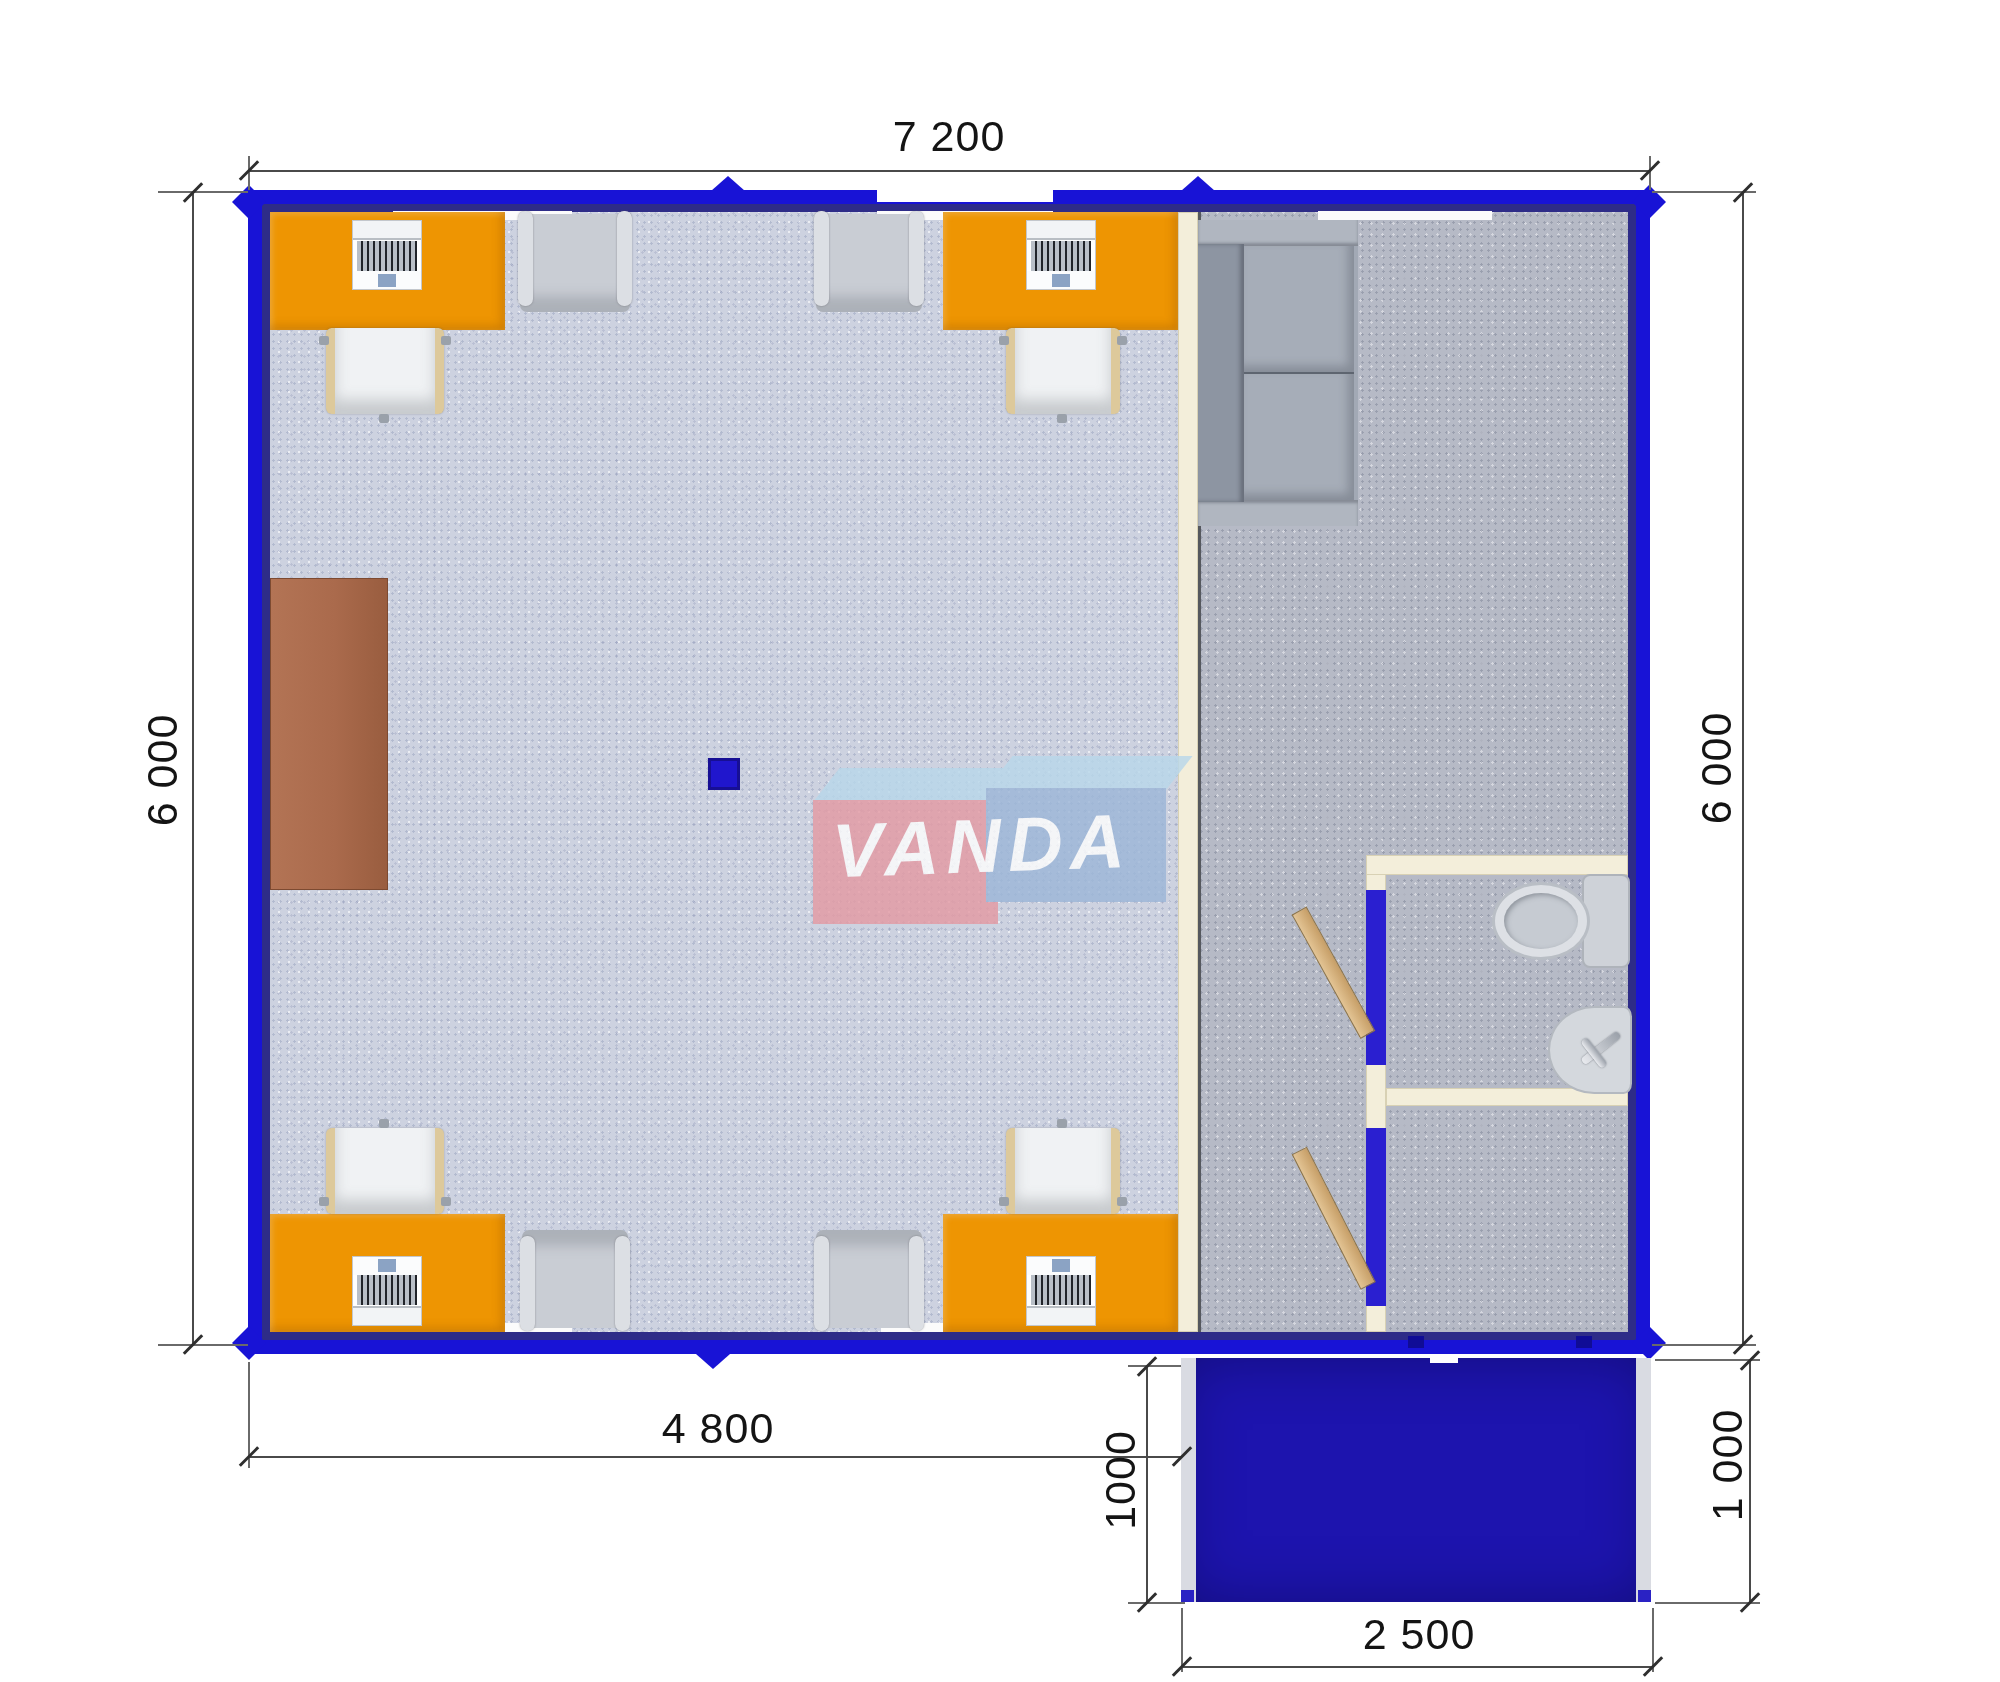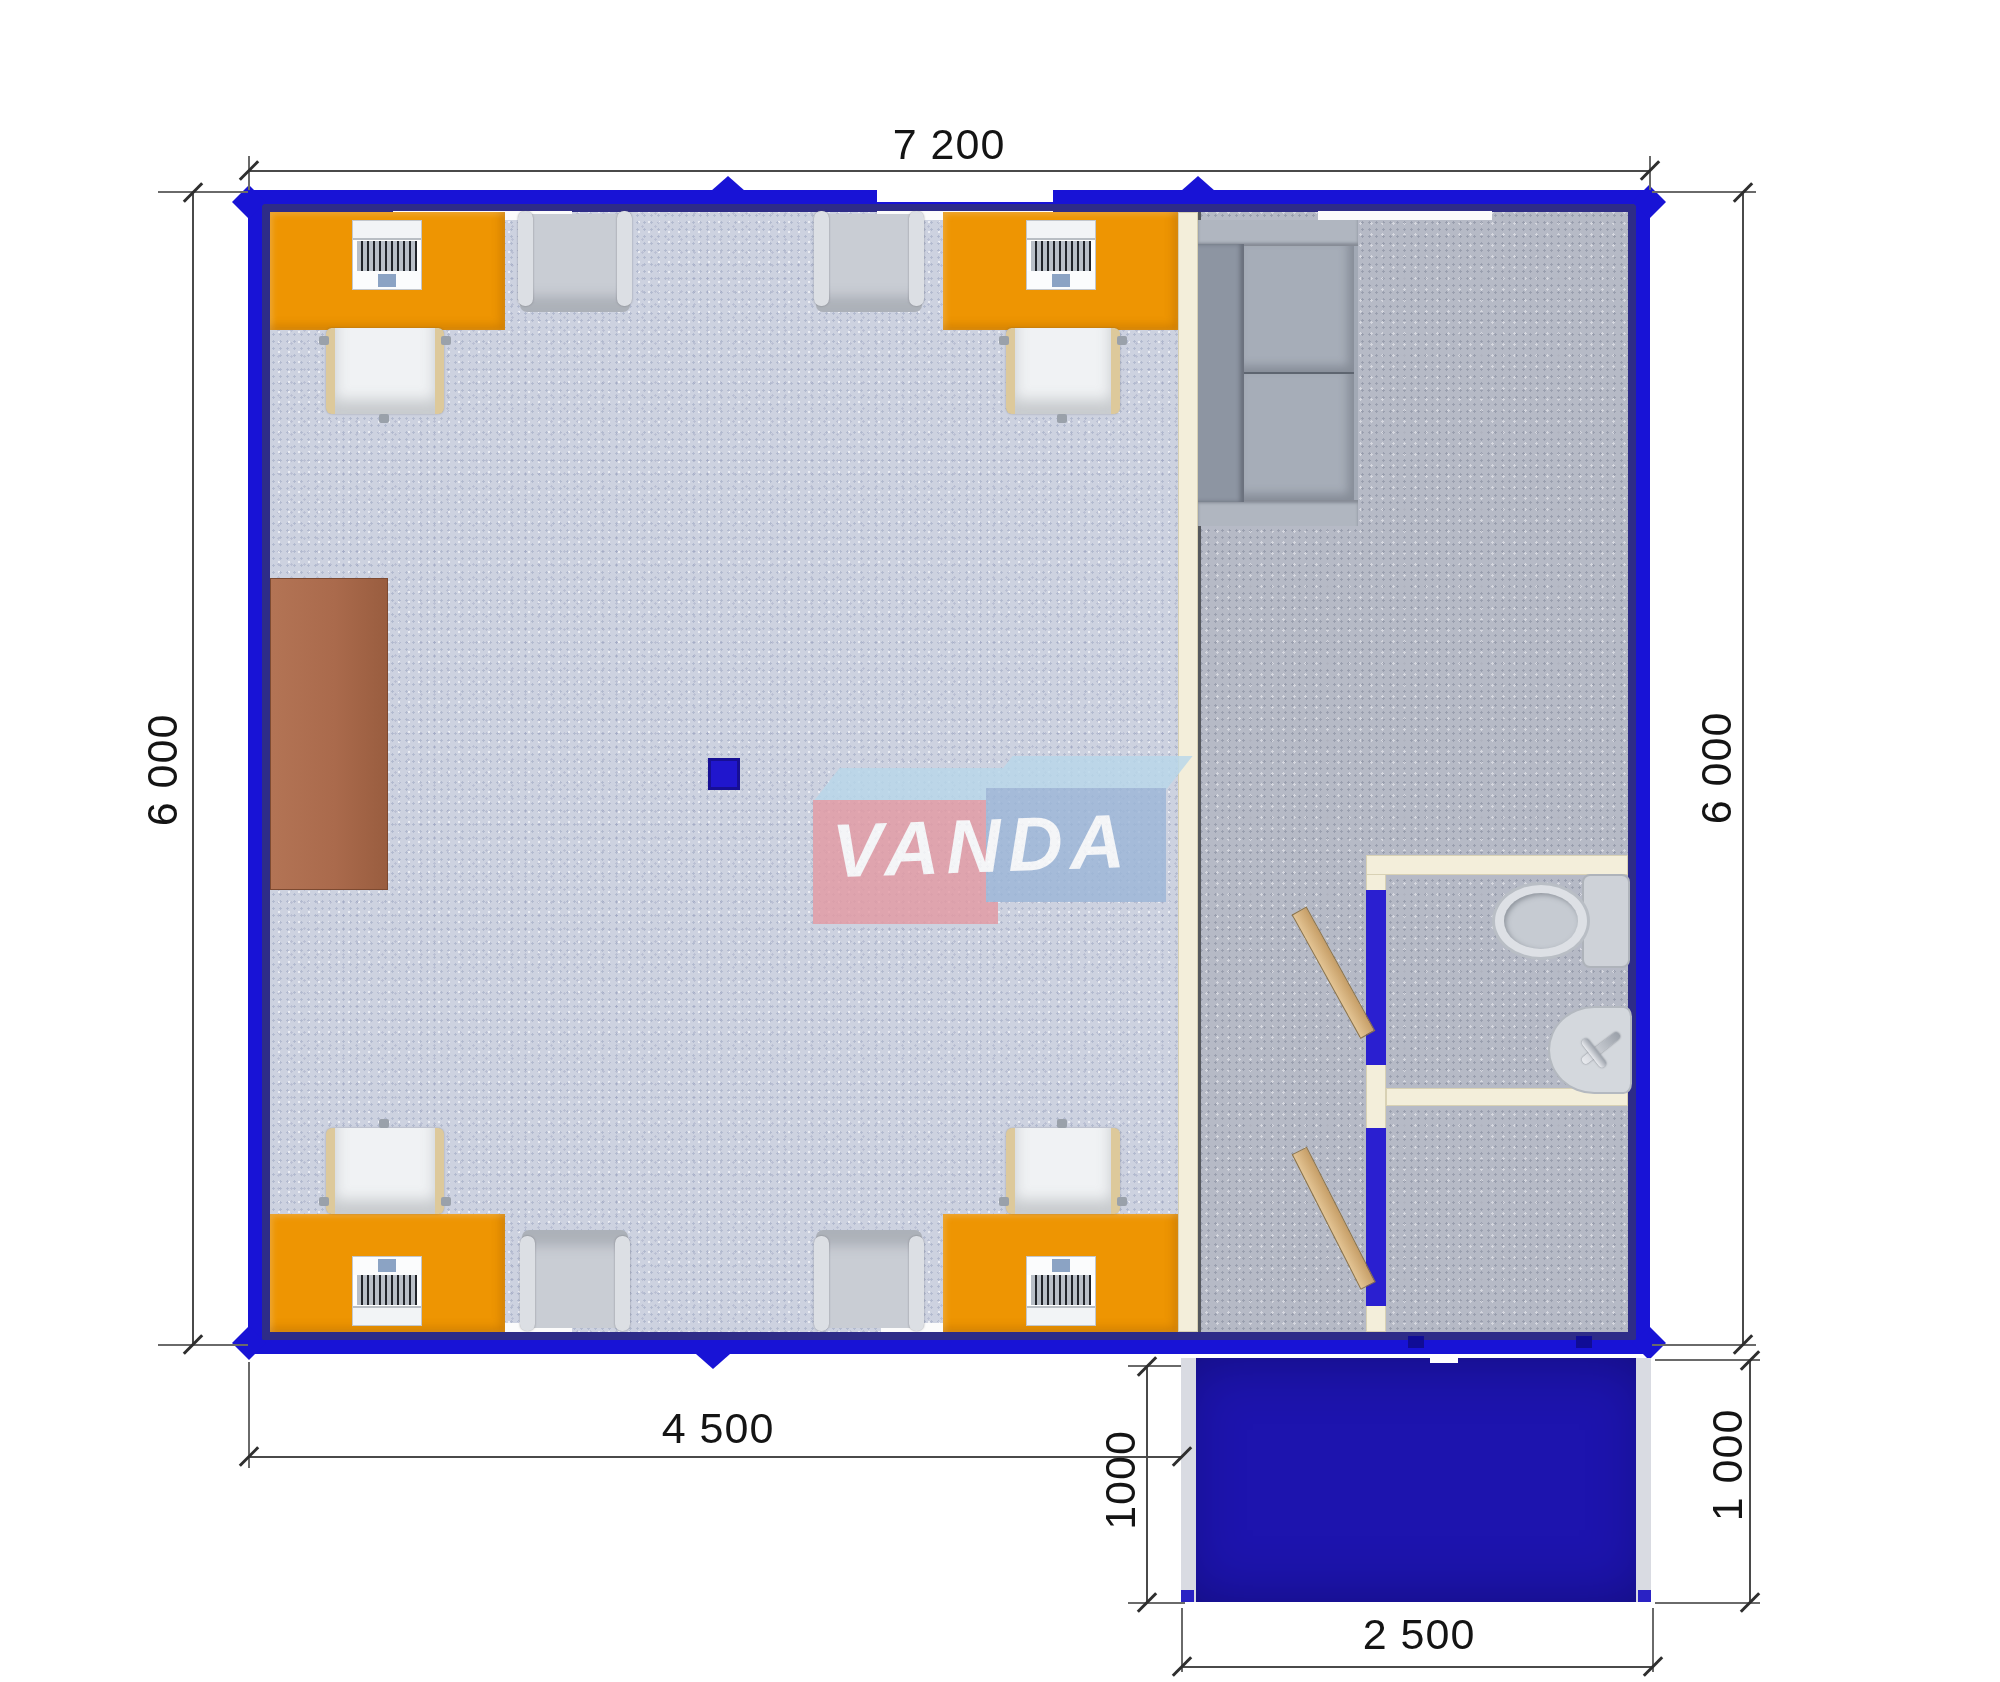--- a/index.html
+++ b/index.html
@@ -247,41 +247,41 @@
     <div class="face" style="left:33px;top:60px;width:185px;height:124px;background:var(--logo_pink);"></div>
     <div class="face" style="left:206px;top:48px;width:180px;height:114px;background:var(--logo_blue);"></div>
     <div class="logo-text" style="left:52px;top:62px;">VANDA</div>
   </div>
 
   <div class="abs dim-h" style="left:248px;top:170px;width:1402px;"></div>
   <div class="abs ext-v" style="left:248px;top:156px;height:34px;"></div>
   <div class="abs ext-v" style="left:1649px;top:156px;height:34px;"></div>
   <div class="abs tick" style="left:236px;top:169px;"></div>
   <div class="abs tick" style="left:1637px;top:169px;"></div>
-  <div class="abs dim-label" style="left:849px;top:108px;width:200px;height:56px;margin-top:8px;">7 200</div>
+  <div class="abs dim-label" style="left:849px;top:108px;width:200px;height:56px;">7 200</div>
 
   <div class="abs dim-v" style="left:192px;top:192px;height:1153px;"></div>
   <div class="abs ext-h" style="left:158px;top:191px;width:90px;"></div>
   <div class="abs ext-h" style="left:158px;top:1344px;width:90px;"></div>
   <div class="abs tick" style="left:180px;top:191px;"></div>
   <div class="abs tick" style="left:180px;top:1343px;"></div>
   <div class="abs dim-label rot" style="left:62px;top:742px;width:200px;height:56px;">6 000</div>
 
   <div class="abs dim-v" style="left:1742px;top:192px;height:1153px;"></div>
   <div class="abs ext-h" style="left:1652px;top:191px;width:104px;"></div>
   <div class="abs ext-h" style="left:1652px;top:1344px;width:104px;"></div>
   <div class="abs tick" style="left:1730px;top:191px;"></div>
   <div class="abs tick" style="left:1730px;top:1343px;"></div>
   <div class="abs dim-label rot" style="left:1616px;top:740px;width:200px;height:56px;">6 000</div>
 
   <div class="abs dim-h" style="left:248px;top:1456px;width:933px;"></div>
   <div class="abs ext-v" style="left:248px;top:1362px;height:106px;"></div>
   <div class="abs tick" style="left:236px;top:1455px;"></div>
   <div class="abs tick" style="left:1169px;top:1455px;z-index:5;"></div>
-  <div class="abs dim-label" style="left:618px;top:1400px;width:200px;height:56px;">4 500</div>
+  <div class="abs dim-label" style="left:618px;top:1400px;width:200px;height:56px;">4 800</div>
 
   <div class="abs dim-v" style="left:1146px;top:1366px;height:238px;"></div>
   <div class="abs ext-h" style="left:1128px;top:1365px;width:53px;"></div>
   <div class="abs ext-h" style="left:1128px;top:1602px;width:57px;"></div>
   <div class="abs tick" style="left:1134px;top:1365px;"></div>
   <div class="abs tick" style="left:1134px;top:1601px;"></div>
   <div class="abs dim-label rot" style="left:1020px;top:1452px;width:200px;height:56px;">1000</div>
 
   <div class="abs dim-v" style="left:1749px;top:1360px;height:244px;"></div>
   <div class="abs ext-h" style="left:1655px;top:1359px;width:105px;"></div>

